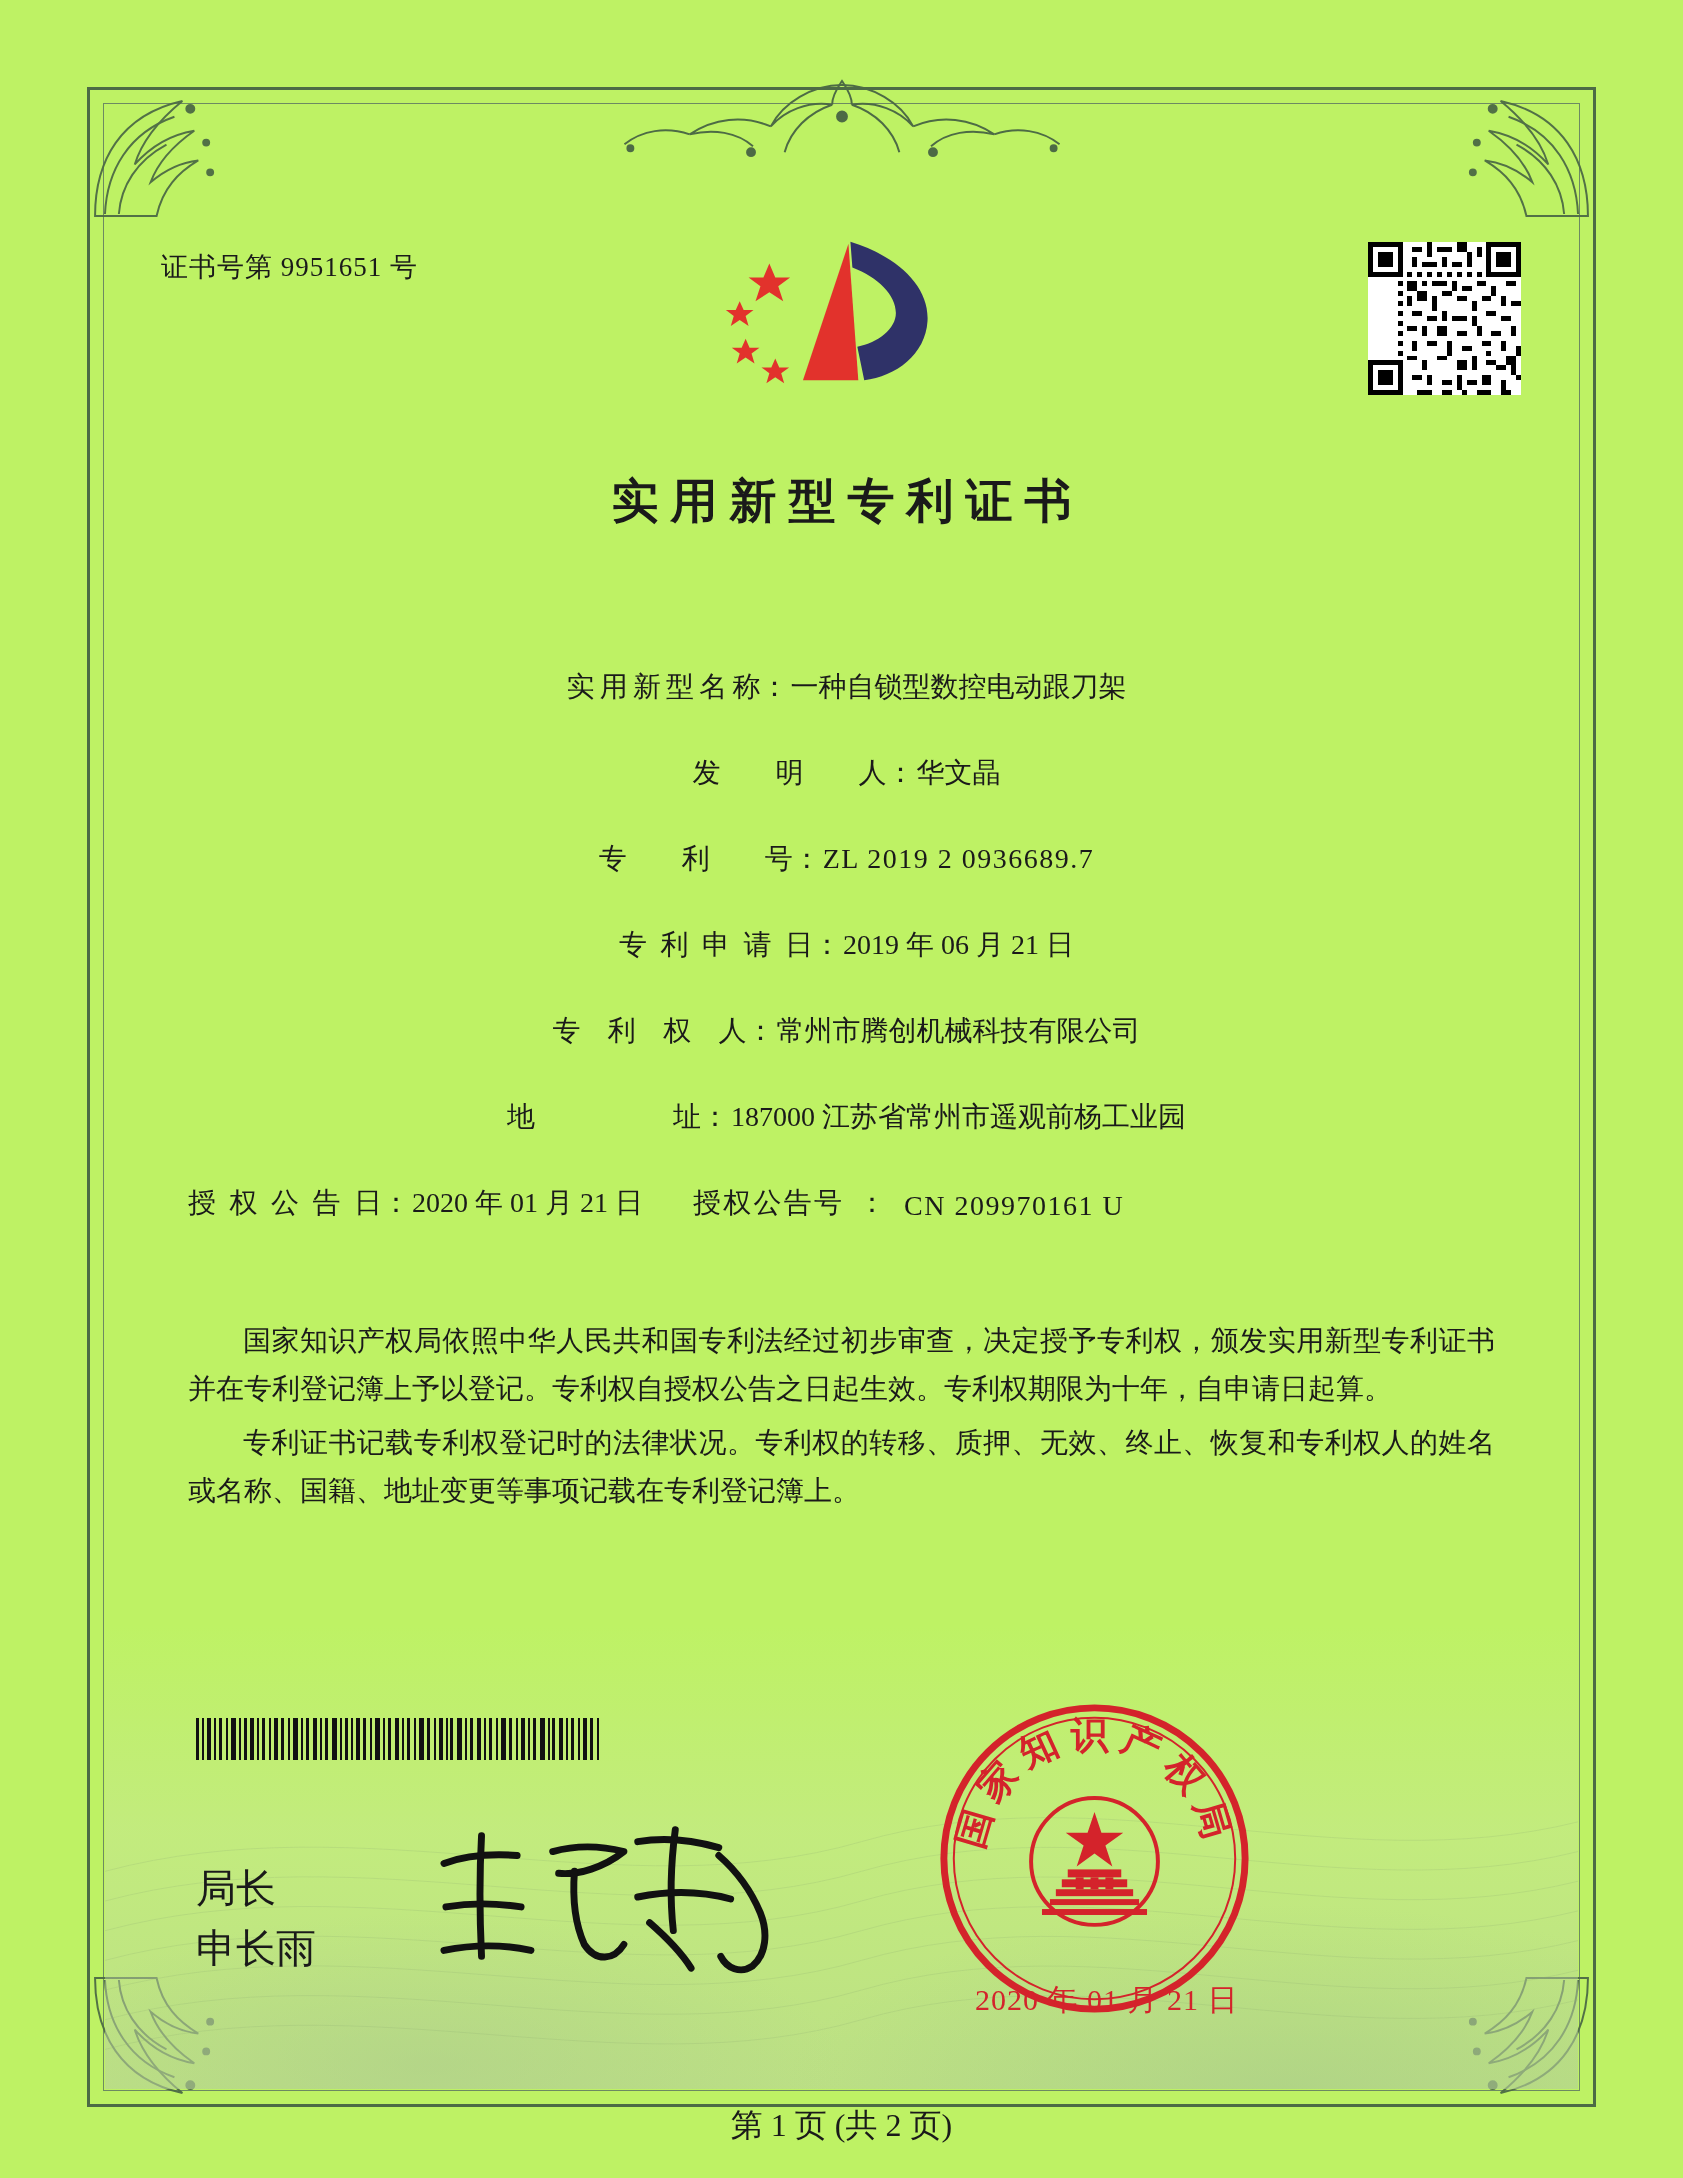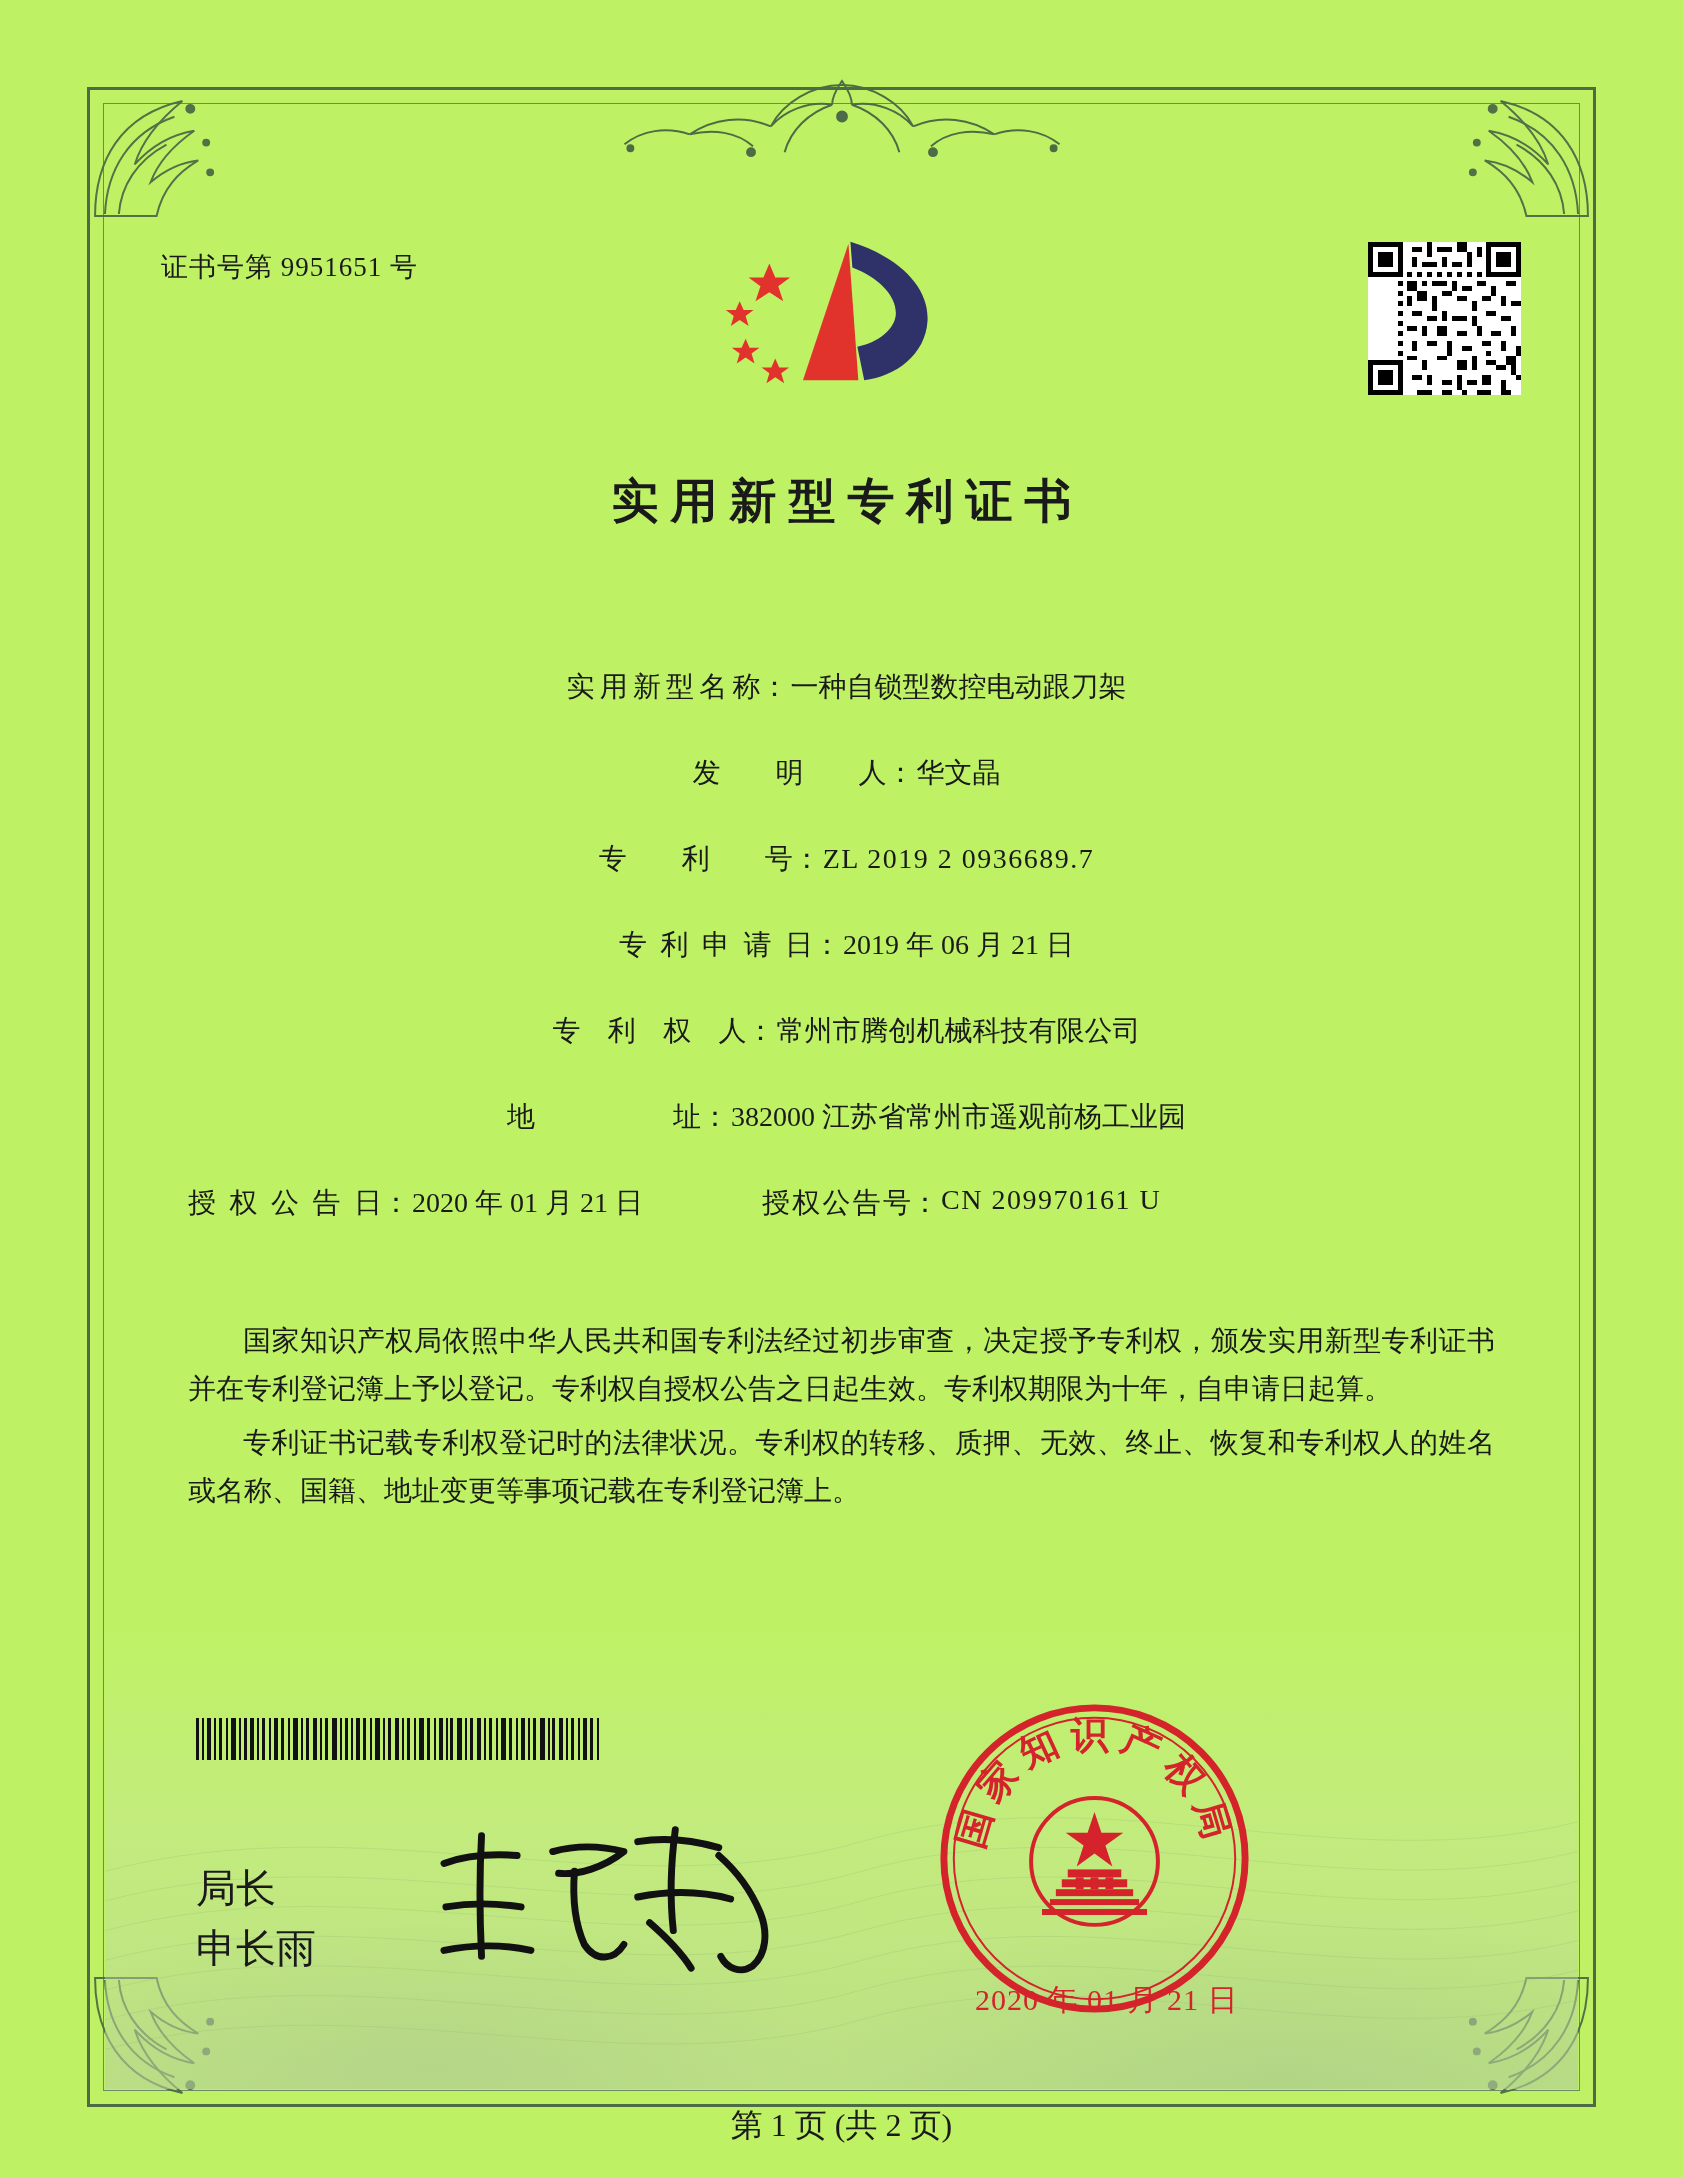--- a/index.html
+++ b/index.html
@@ -157,23 +157,24 @@
   }
 
   .two-col {
     display: flex;
     align-items: baseline;
     font-size: 28px;
     white-space: nowrap;
     margin-bottom: 40px;
   }
   .two-col .col2 {
-    margin-left: 119px;
+    margin-left: 50px;
     display: flex;
-    align-items: flex-start;
+    align-items: flex-end;
+    gap: 16px;
   }
   .two-col .col2 .field-label { width: 149px; }
 
   
   .body-text {
     position: absolute;
     left: 188px;
     top: 1317px;
     width: 1307px;
     font-size: 28px;
@@ -495,21 +496,21 @@
 
     <div class="field-row">
       <span class="field-label">专利权人</span>
       <span class="field-colon">：</span>
       <span class="field-value">常州市腾创机械科技有限公司</span>
     </div>
 
     <div class="field-row">
       <span class="field-label">地址</span>
       <span class="field-colon">：</span>
-      <span class="field-value">382000 江苏省常州市遥观前杨工业园</span>
+      <span class="field-value">187000 江苏省常州市遥观前杨工业园</span>
     </div>
 
     <div class="two-col">
       <div class="col1" style="display:flex; align-items:baseline;">
         <span class="field-label">授权公告日</span>
         <span class="field-colon">：</span>
         <span class="field-value">2020 年 01 月 21 日</span>
       </div>
       <div class="col2">
         <span class="field-label">授权公告号</span>

